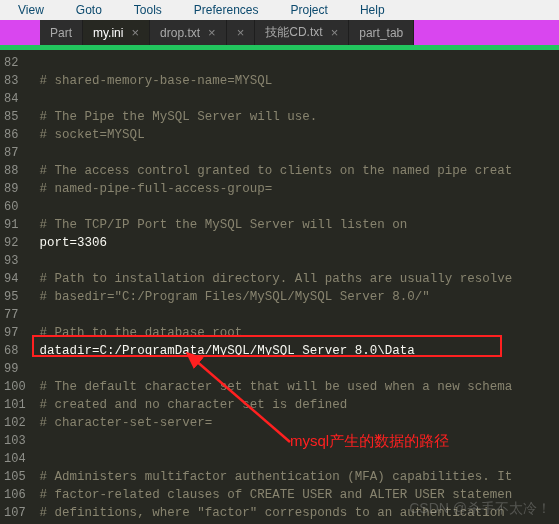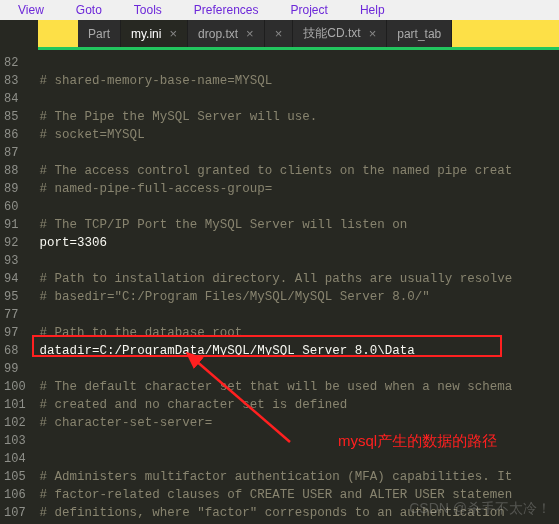--- a/index.html
+++ b/index.html
@@ -8,42 +8,41 @@
   height: 524px;
   background: #272822;
   font-family: Consolas, "Courier New", monospace;
   font-size: 13px;
   color: #f8f8f2;
   overflow: hidden;
   position: relative;
 }
 .menubar {
   background: #f0f0f0;
-  color: #6d28d9;
+  color: #0c4a6e;
   height: 20px;
   display: flex;
   align-items: center;
   padding: 0 2px;
   font-family: "Segoe UI", Tahoma, sans-serif;
   font-size: 12px;
 }
 .menubar span {
   padding: 2px 8px;
   cursor: default;
 }
 .tabbar {
-  background: #fde047;
+  background: #d946ef;
   height: 30px;
   display: flex;
   align-items: stretch;
   padding-left: 40px;
   font-family: "Segoe UI", Tahoma, sans-serif;
   font-size: 12px;
-  border-bottom: 3px solid #22c55e;
-  margin-left: 38px;
+  border-bottom: 5px solid #22c55e;
 }
 .tab {
   display: flex;
   align-items: center;
   padding: 0 10px;
   color: #aaa;
   background: #2d2d2d;
   border-right: 1px solid #1e1e1e;
   gap: 8px;
   cursor: pointer;
@@ -180,16 +179,16 @@
 
   <svg class="arrow-svg" style="left:180px; top:300px;" width="120" height="100">
     <defs>
       <marker id="ah" markerWidth="10" markerHeight="10" refX="2" refY="3" orient="auto">
         <path d="M0,0 L0,6 L7,3 z" fill="#ff2020"></path>
       </marker>
     </defs>
     <line x1="110" y1="92" x2="15" y2="10" stroke="#ff2020" stroke-width="2.5" marker-end="url(#ah)"></line>
   </svg>
 
-  <div class="annotation" style="left:290px; top:382px;margin-left:48px;">mysql产生的数据的路径</div>
+  <div class="annotation" style="left:290px; top:382px;">mysql产生的数据的路径</div>
 </div>
 
 <div class="watermark">CSDN @杀手不太冷！</div>
 
 </body></html>

